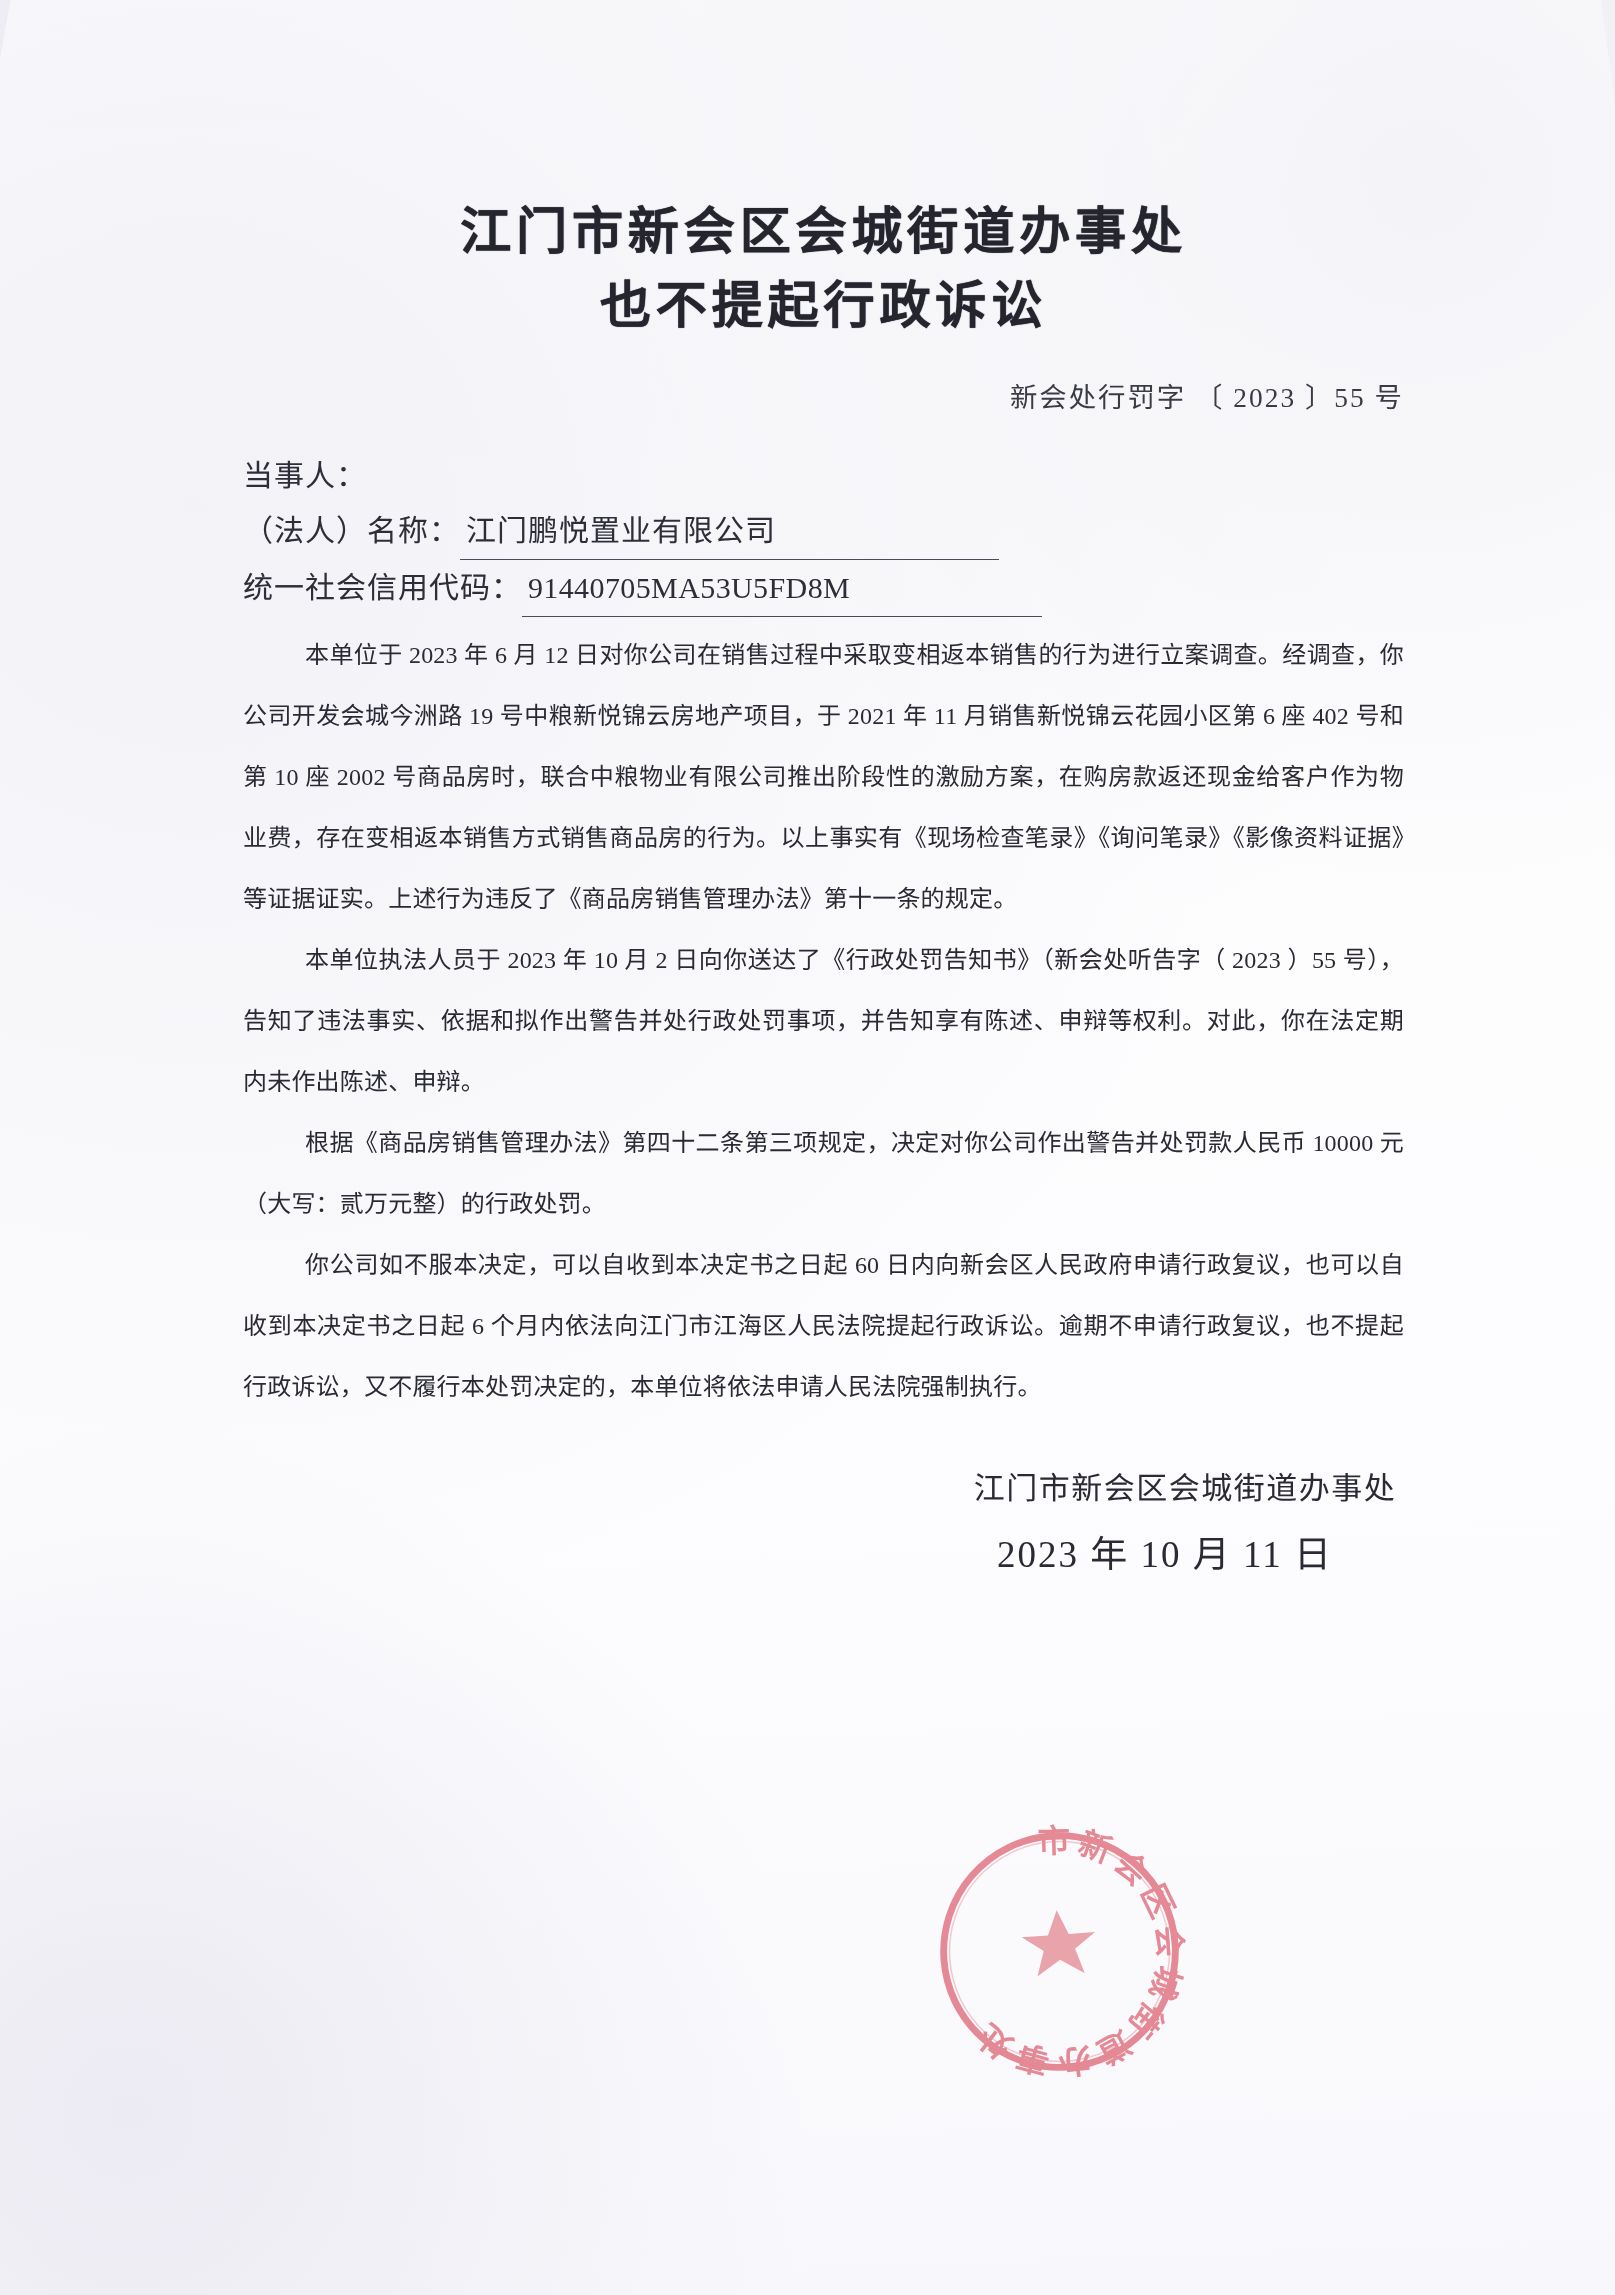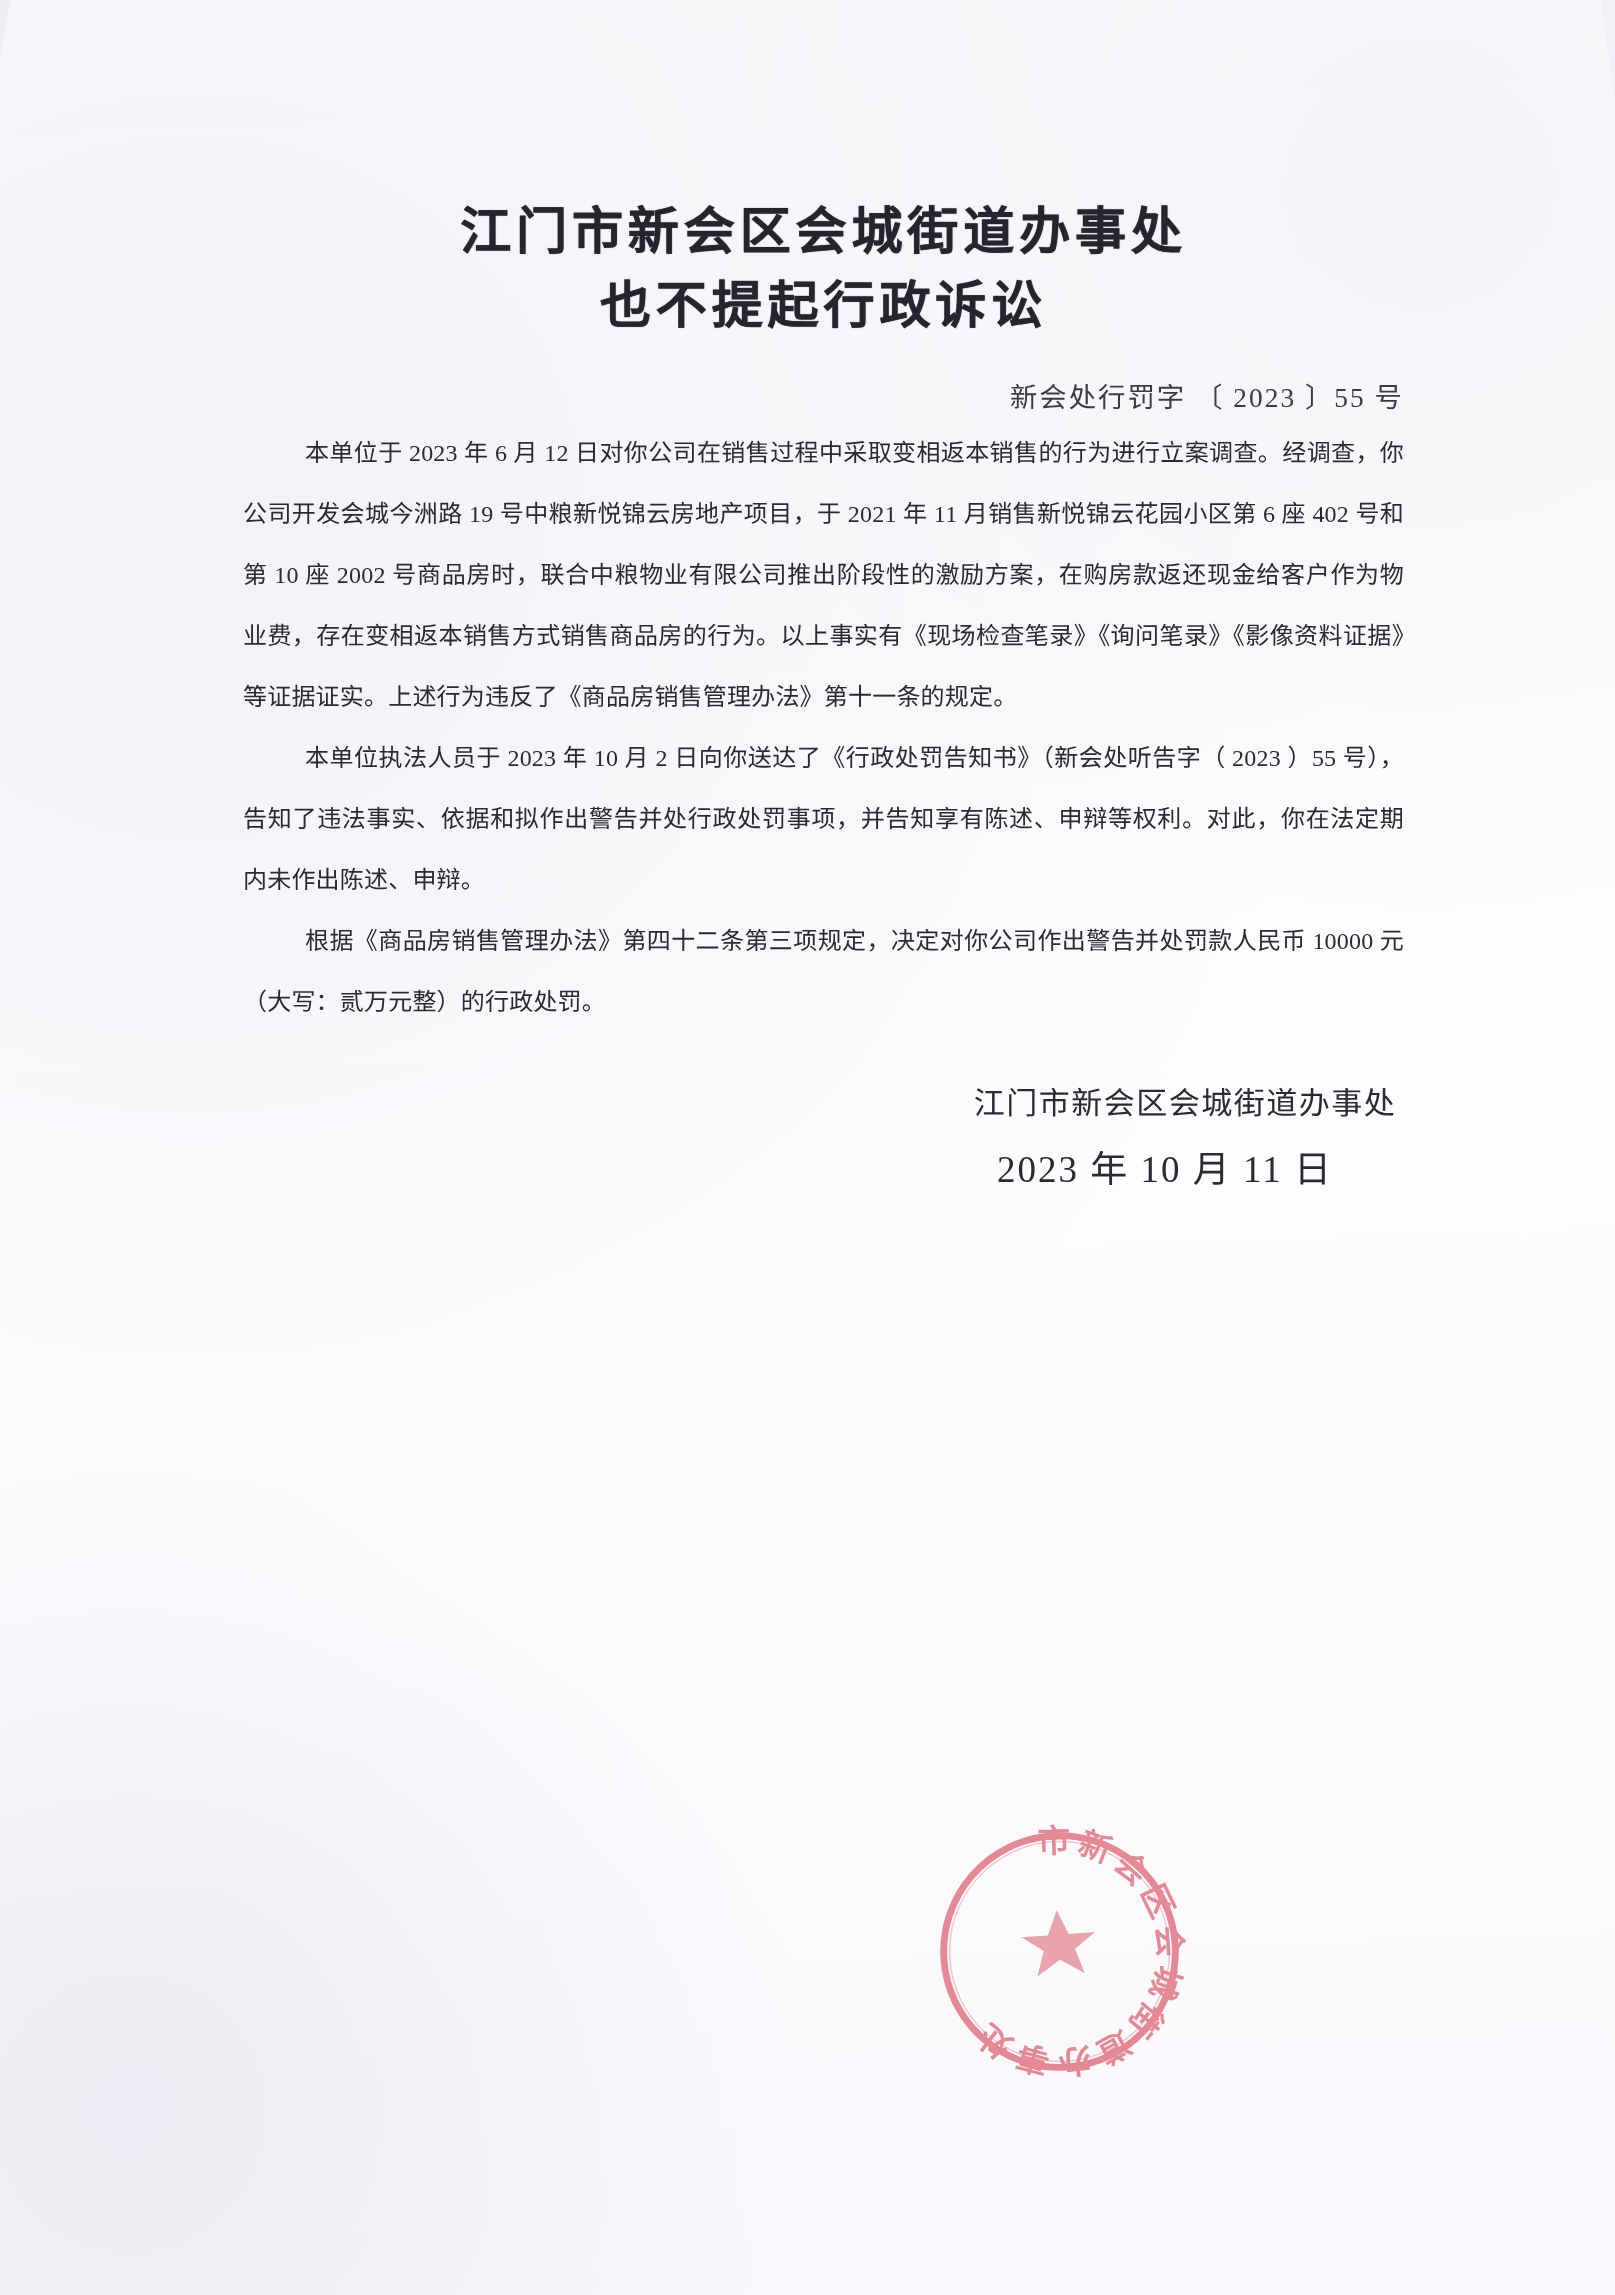--- a/index.html
+++ b/index.html
@@ -121,25 +121,35 @@
 <div class="sheetpage">
 
   <div id="content">
 
     <div class="title-block">
       <div class="title-line">江门市新会区会城街道办事处</div>
       <div class="title-line">也不提起行政诉讼</div>
       <div class="docnum">新会处行罚字 〔 2023 〕55 号</div>
     </div>
 
+    <div class="party">
+      <div class="party-line">当事人：</div>
+      <div class="party-line">
+        <span>（法人）名称：</span><span class="fill">江门鹏悦置业有限公司</span>
+      </div>
+      <div class="party-line">
+        <span>统一社会信用代码：</span><span class="fill code">91440705MA53U5FD8M</span>
+      </div>
+    </div>
 
     <div class="body-block">
       <p class="para">本单位于 2023 年 6 月 12 日对你公司在销售过程中采取变相返本销售的行为进行立案调查。经调查，你公司开发会城今洲路 19 号中粮新悦锦云房地产项目，于 2021 年 11 月销售新悦锦云花园小区第 6 座 402 号和第 10 座 2002 号商品房时，联合中粮物业有限公司推出阶段性的激励方案，在购房款返还现金给客户作为物业费，存在变相返本销售方式销售商品房的行为。以上事实有《现场检查笔录》《询问笔录》《影像资料证据》等证据证实。上述行为违反了《商品房销售管理办法》第十一条的规定。</p>
       <p class="para">本单位执法人员于 2023 年 10 月 2 日向你送达了《行政处罚告知书》（新会处听告字（ 2023 ）55 号），告知了违法事实、依据和拟作出警告并处行政处罚事项，并告知享有陈述、申辩等权利。对此，你在法定期内未作出陈述、申辩。</p>
       <p class="para">根据《商品房销售管理办法》第四十二条第三项规定，决定对你公司作出警告并处罚款人民币 10000 元（大写：贰万元整）的行政处罚。</p>
+      <p class="para">你公司如不服本决定，可以自收到本决定书之日起 60 日内向新会区人民政府申请行政复议，也可以自收到本决定书之日起 6 个月内依法向江门市江海区人民法院提起行政诉讼。逾期不申请行政复议，也不提起行政诉讼，又不履行本处罚决定的，本单位将依法申请人民法院强制执行。</p>
     </div>
 
     <div class="sign-block">
       <div class="sign-org">江门市新会区会城街道办事处</div>
       <div class="sign-date">2023 年 10 月 11 日</div>
     </div>
 
   </div>
 
   <div id="seal">

